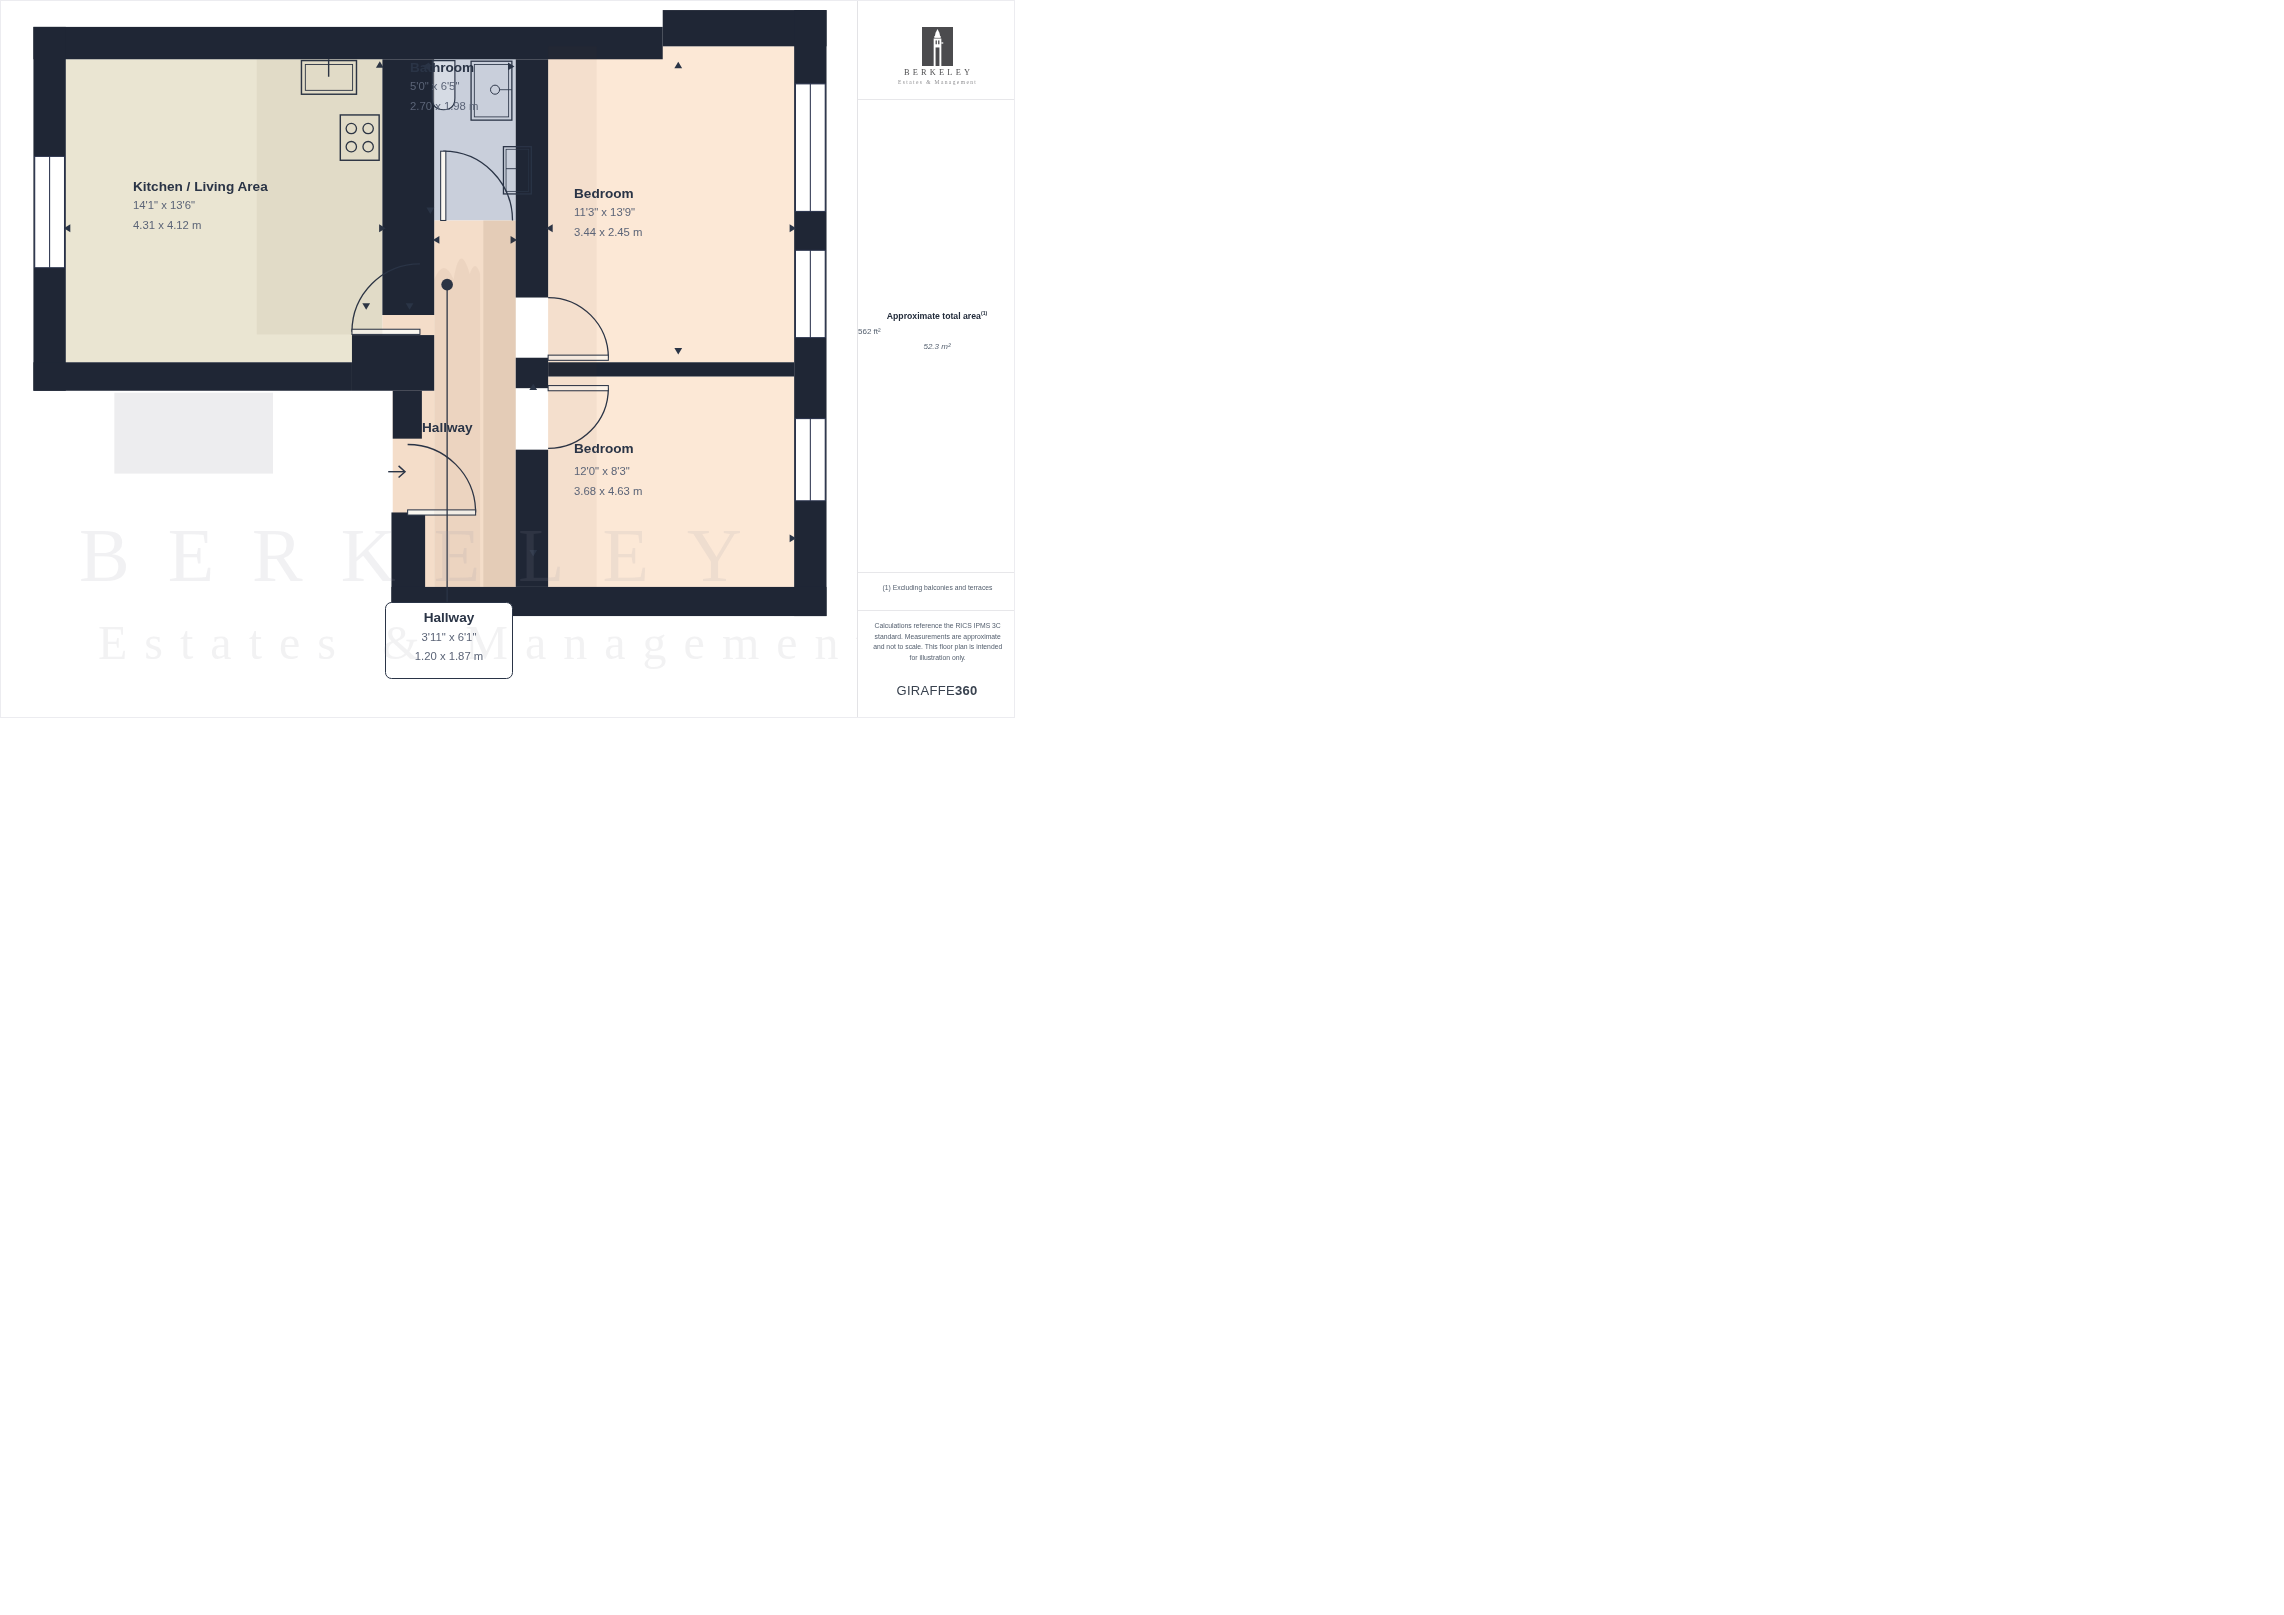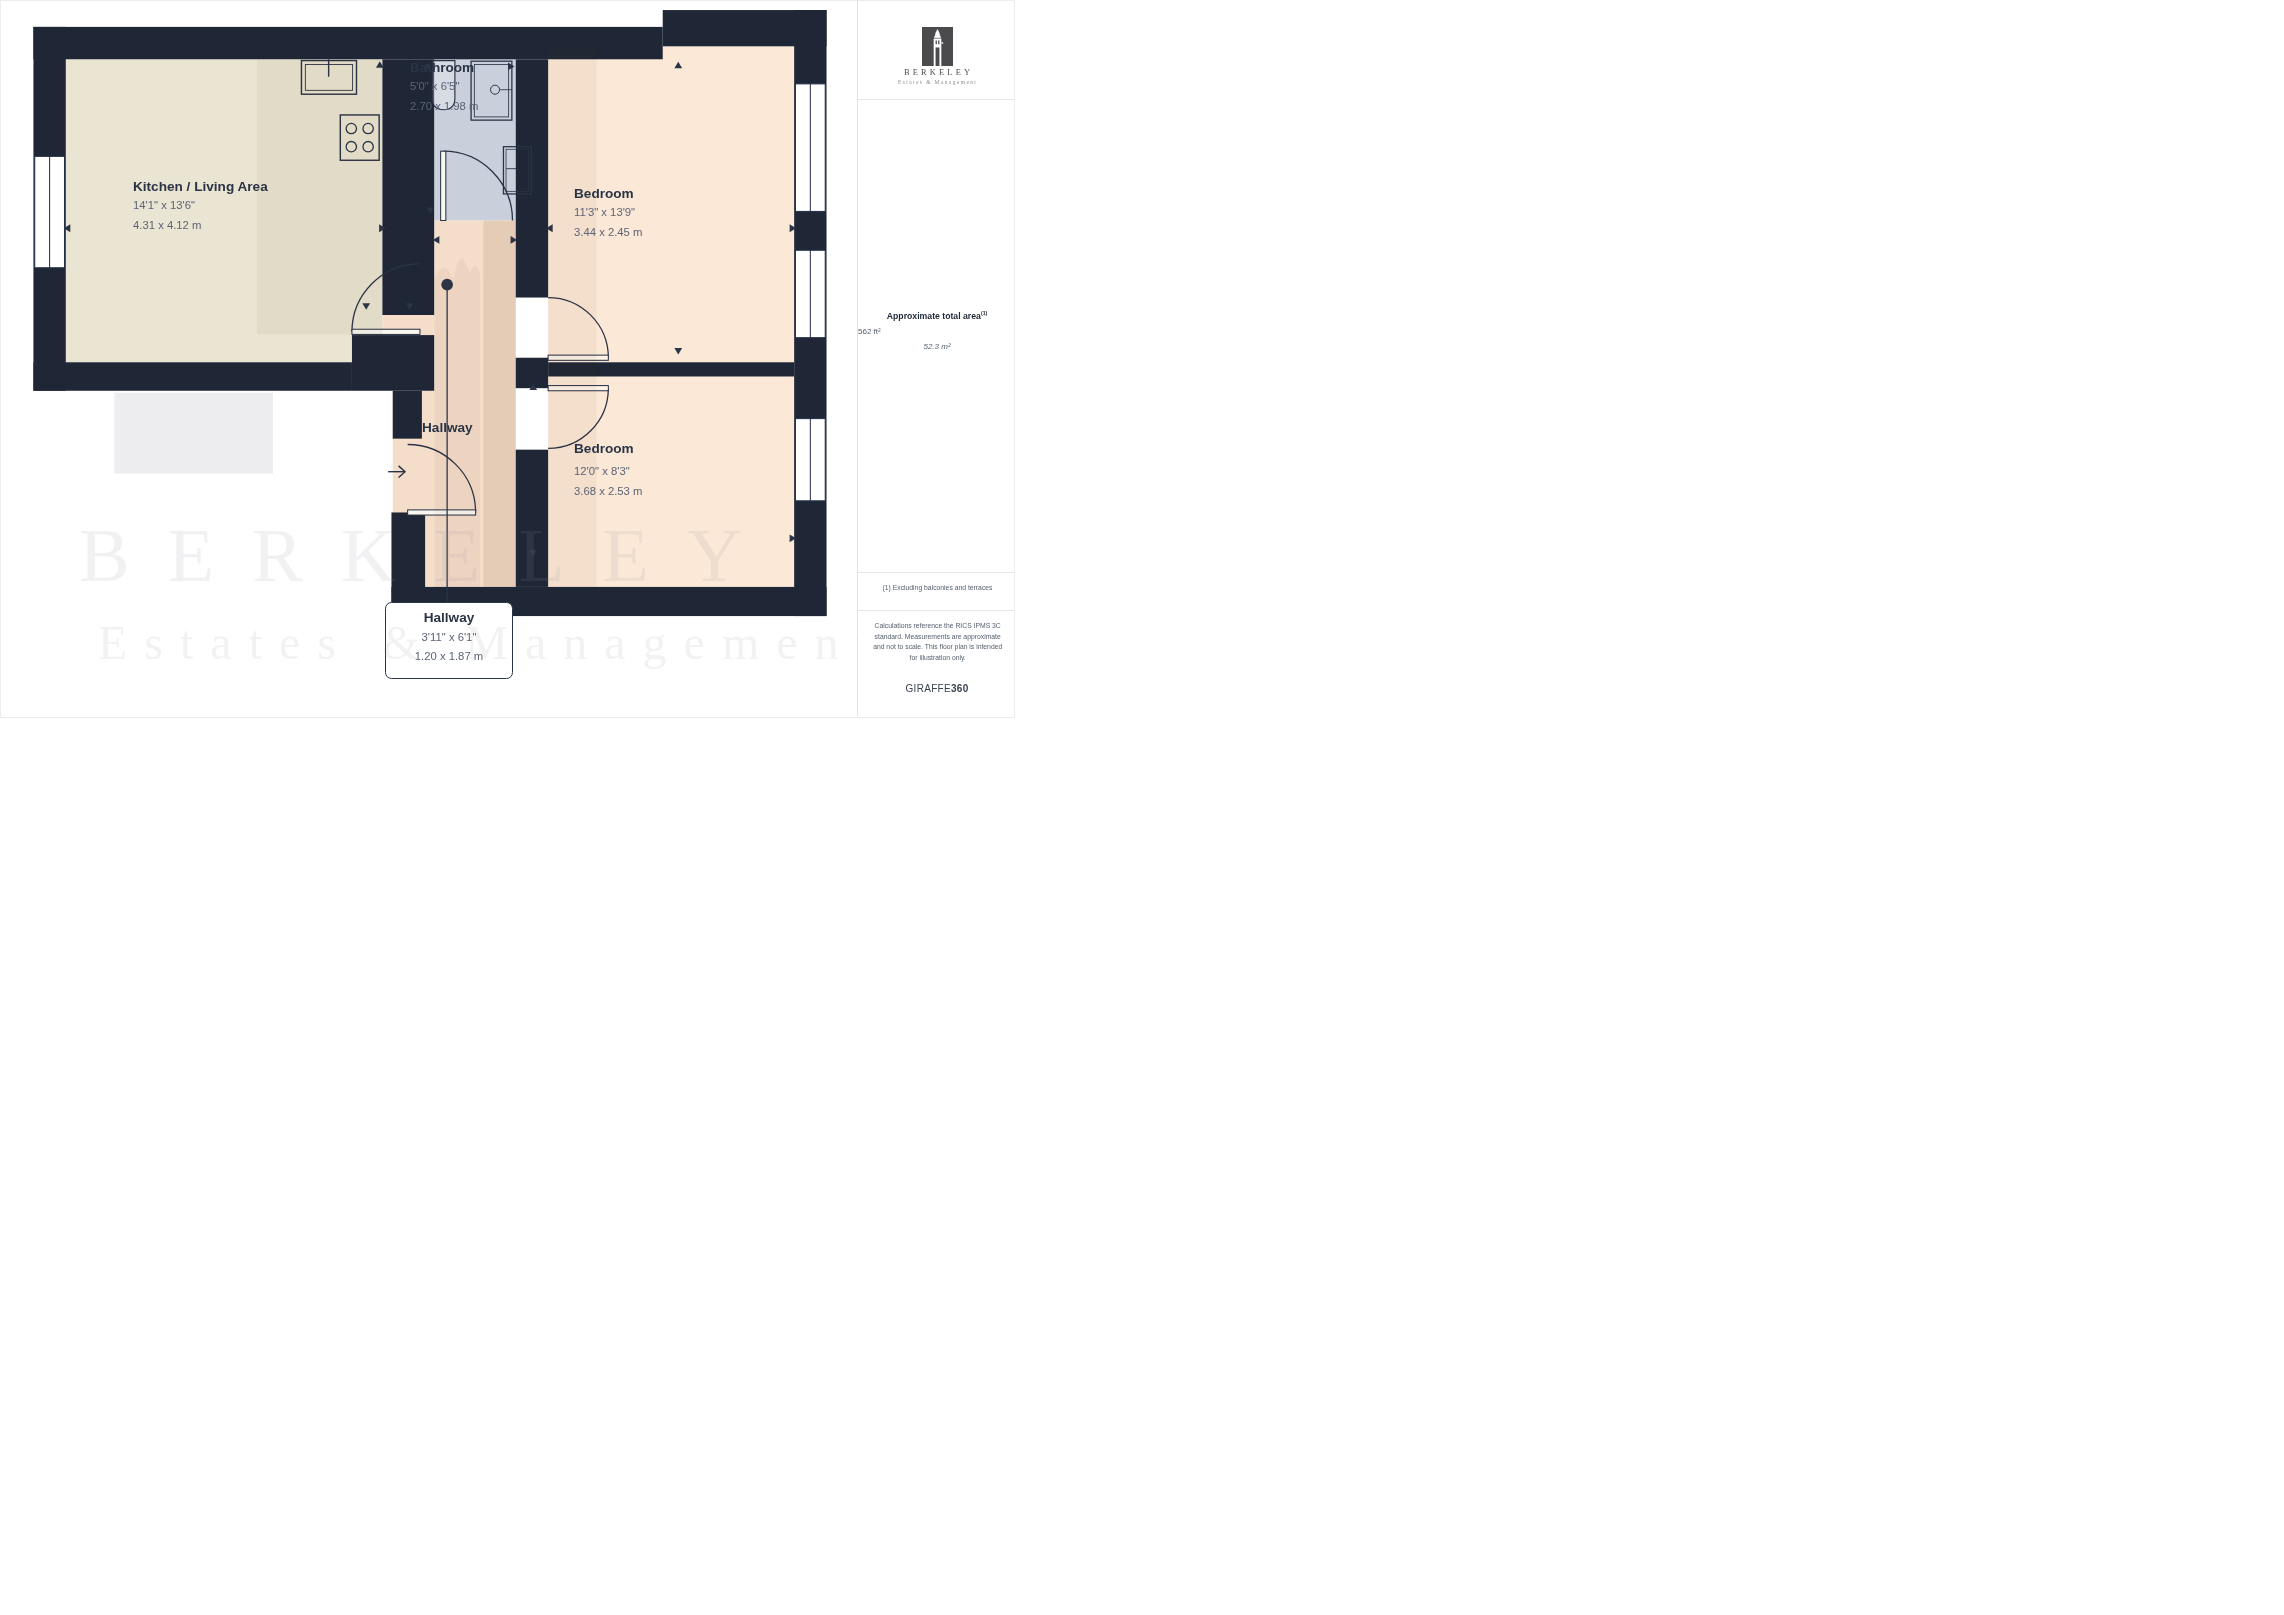--- a/index.html
+++ b/index.html
@@ -22,21 +22,21 @@
   .sb-divider{position:absolute;left:0;width:100%;height:0.6px;background:#e7e7ea;}
   .logo-box{position:absolute;left:64px;top:26px;width:31px;height:39px;background:#4b4b4e;}
   .brand-name{position:absolute;left:0;top:67px;width:100%;text-align:center;font-family:"Liberation Serif",serif;font-size:8.4px;letter-spacing:3.2px;color:#4e4e50;white-space:nowrap;text-indent:3.2px;}
   .brand-sub{position:absolute;left:0;top:78px;width:100%;text-align:center;font-family:"Liberation Serif",serif;font-size:5.5px;letter-spacing:1.4px;color:#8f8f92;white-space:nowrap;text-indent:1.3px;}
   .area-label{position:absolute;left:0;top:309px;width:100%;text-align:center;font-size:8.7px;font-weight:700;color:#222b3a;}
   .area-label sup{font-size:5.2px;}
   .area-ft{position:absolute;left:0;top:326px;width:100%;text-align:left;font-size:8px;color:#55606f;}
   .area-m{position:absolute;left:0;top:341px;width:100%;text-align:center;font-size:8px;color:#55606f;font-style:italic;}
   .footnote{position:absolute;left:6.5px;top:583px;width:146px;text-align:center;font-size:6.8px;color:#55606f;}
   .disclaimer{position:absolute;left:11.7px;top:620px;width:136px;text-align:center;font-size:6.8px;line-height:1.55;color:#55606f;}
-  .provider{position:absolute;left:0;top:682px;width:100%;text-align:center;font-size:10px;letter-spacing:0.3px;color:#39424f;}
+  .provider{position:absolute;left:0;top:682px;width:100%;text-align:center;font-size:13px;letter-spacing:0.3px;color:#39424f;}
   .provider b{font-weight:700;}
 </style>
 </head>
 <body>
 
 <div class="canvas">
 
   <svg class="plan-svg" width="856" height="718" viewBox="0 0 1322 1109">
 
     <rect x="175" y="605" width="245" height="125" fill="#ededef"></rect>
@@ -167,21 +167,21 @@
 
   <div class="room-label" style="left:573px;top:184px;width:194px;">
     <div class="title">Bedroom</div>
     <div class="dim">11'3" x 13'9"</div>
     <div class="dim">3.44 x 2.45 m</div>
   </div>
 
   <div class="room-label" style="left:573px;top:439px;width:194px;">
     <div class="title" style="margin-bottom:3.9px;">Bedroom</div>
     <div class="dim">12'0" x 8'3"</div>
-    <div class="dim">3.68 x 2.53 m</div>
+    <div class="dim">3.68 x 4.63 m</div>
   </div>
 
   <div class="room-label" style="left:421px;top:418px;width:129px;">
     <div class="title">Hallway</div>
   </div>
 
   <div class="callout">
     <div class="title">Hallway</div>
     <div class="dim">3'11" x 6'1"</div>
     <div class="dim">1.20 x 1.87 m</div>

